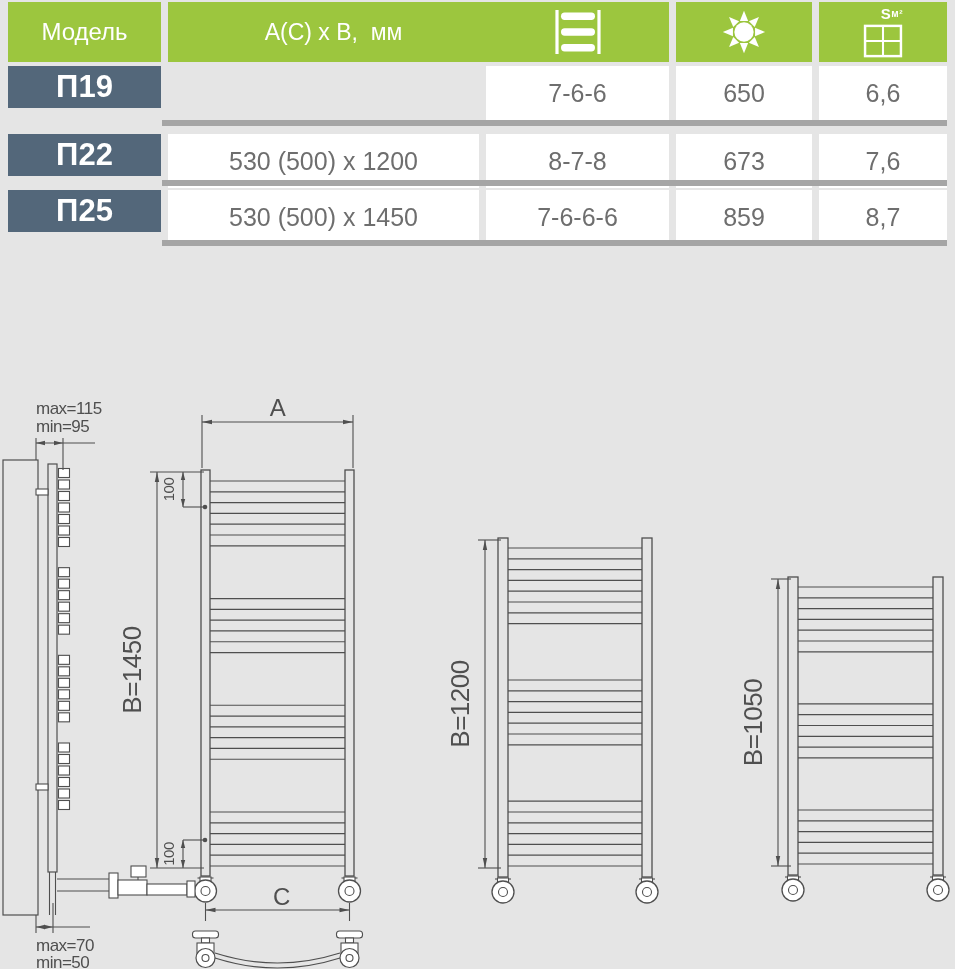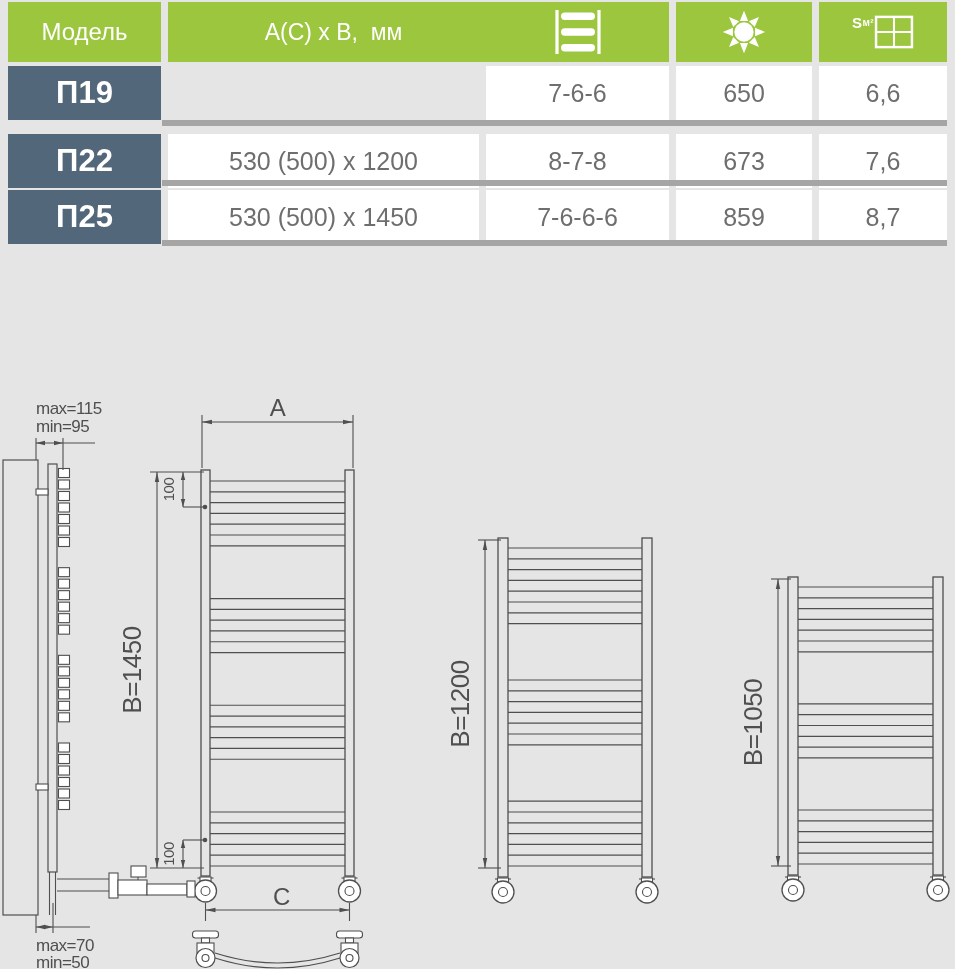--- a/index.html
+++ b/index.html
@@ -8,33 +8,33 @@
 
   
   .spec-table{position:absolute;left:8px;top:2px;width:939px;height:246px;}
   .hc{position:absolute;top:0;height:60px;background:var(--green);color:#fff;
       display:flex;align-items:center;justify-content:center;}
   .hc.c1{left:0;width:153px;font-size:24px;}
   .hc.c2{left:160px;width:331px;font-size:23px;}
   .hc.c3{left:478px;width:183px;}
   .hc.c4{left:668px;width:136px;}
   .hc.c5{left:811px;width:128px;}
-  .mcell{position:absolute;left:0;width:153px;height:54px;background:var(--slate);color:#fff;
+  .mcell{position:absolute;left:0;width:153px;height:42px;background:var(--slate);color:#fff;
          display:flex;align-items:center;justify-content:center;font-size:31px;font-weight:bold;}
   .vcell{position:absolute;height:54px;display:flex;align-items:center;justify-content:center;
          font-size:25px;color:var(--vtext);background:#fff;}
   .vc2{left:160px;width:311px;}
   .vc3{left:478px;width:183px;}
   .vc4{left:668px;width:136px;}
   .vc5{left:811px;width:128px;}
   .r1{top:64px;} .r2{top:132px;} .r3{top:188px;}
   .sep{position:absolute;left:154px;width:785px;height:6px;background:var(--sep);}
   .s1{top:118px;} .s2{top:178px;} .s3{top:238px;}
 
-  .area-head{display:flex;flex-direction:row;align-items:flex-start;line-height:1;}
+  .area-head{display:flex;flex-direction:column;align-items:flex-end;line-height:1;}
   .s-lbl{color:#fff;font-weight:bold;font-size:15px;margin-bottom:3px;letter-spacing:0.5px;}
   .s-lbl .sup{font-size:10px;font-weight:bold;vertical-align:2px;}
 
   
   #diagram{position:absolute;left:0;top:380px;width:955px;height:589px;}
   #diagram text{font-family:"Liberation Sans",sans-serif;letter-spacing:-0.5px;}
 </style>
 </head>
 <body>
 

